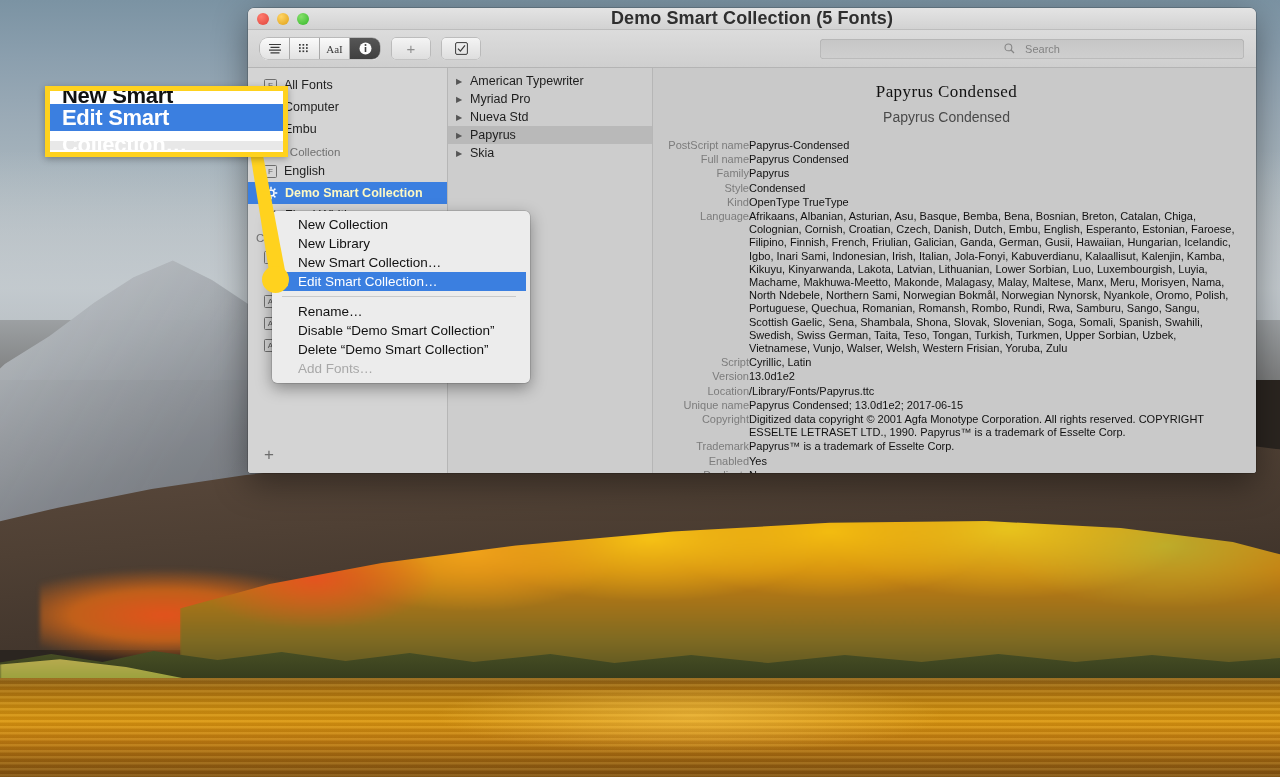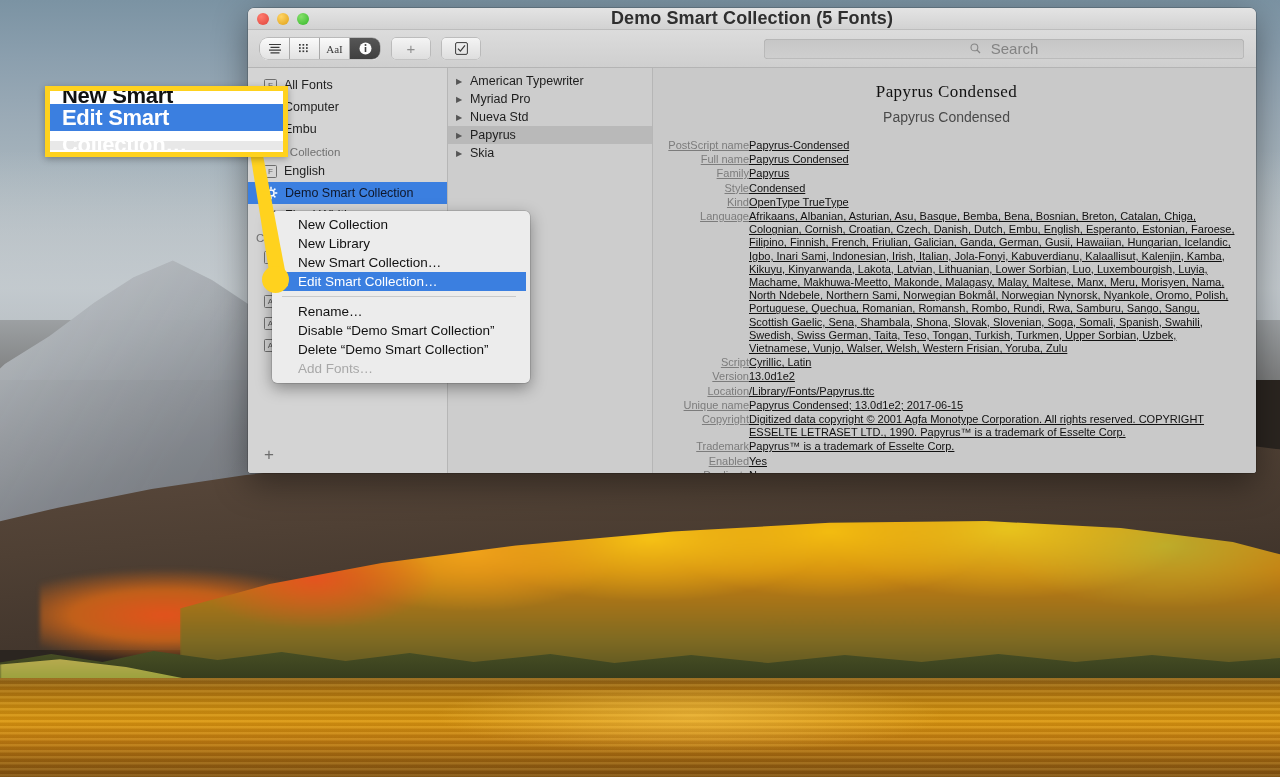--- a/index.html
+++ b/index.html
@@ -135,38 +135,38 @@
   .seg:last-child { border-right: none; }
   .seg.active { background: linear-gradient(180deg,#565656 0%,#3f3f3f 100%); }
   .tbtn {
     width: 38px; height: 21px; display: flex; align-items: center; justify-content: center;
     background: linear-gradient(180deg,#f4f4f4 0%,#dedede 100%);
     border-radius: 4px; box-shadow: 0 0 0 .5px #a0a0a0, 0 1px 0 rgba(255,255,255,.5);
     color: #8e8e8e; font-size: 15px;
   }
   .tbtn.enabled { color: #3a3a3a; }
   .search {
-    margin-left: auto; width: 480px; height: 20px;
+    margin-left: auto; width: 424px; height: 20px;
     background: linear-gradient(180deg,#c6c6c6 0%,#cfcfcf 100%);
     border-radius: 4px; box-shadow: inset 0 0 0 .5px #a7a7a7;
     display: flex; align-items: center; justify-content: center; gap: 10px;
-    color: #838383; font-size: 15px;
+    color: #838383; font-size: 11px;
   }
 
   .body-row { display: flex; height: 405px; }
   .sidebar {
     width: 200px; background: #d4d4d4;
     border-right: .5px solid #b6b6b6; position: relative;
     padding-top: 6px;
   }
   .sb-item {
     height: 22px; display: flex; align-items: center; gap: 7px;
     padding-left: 16px; font-size: 12.5px; color: #222;
   }
-  .sb-item.sel { background: #3b7fe0; color: #0f172a; }
+  .sb-item.sel { background: #3b7fe0; color: #fef9c3; font-weight: bold; }
   .sb-head {
     height: 20px; display: flex; align-items: flex-end;
     padding-left: 8px; padding-bottom: 2px;
     font-size: 11.5px; color: #707070;
   }
   .fbox {
     width: 13px; height: 13px; border: 1px solid #6e6e6e; border-radius: 1.5px;
     display: flex; align-items: center; justify-content: center;
     font-size: 8px; color: #5a5a5a; background: transparent; flex: none;
   }
@@ -192,21 +192,21 @@
     position: relative;
   }
   .preview-big {
     text-align: center; font-family: "Liberation Serif", serif;
     font-size: 17px; color: #111; letter-spacing: .4px; margin-top: 4px;
   }
   .preview-sub {
     text-align: center; font-size: 14px; color: #4a4a4a; margin-top: 7px;
   }
   table.meta { margin-top: 14px; border-collapse: collapse; width: 100%; }
-  table.meta td { vertical-align: top; font-size: 11px; line-height: 13.2px; padding: 0 0 1px 0; text-decoration: underline; }
+  table.meta td { vertical-align: top; font-size: 11px; line-height: 13.2px; padding: 0 0 1px 0; }
   td.k { text-align: right; color: #7c7c7c; white-space: nowrap; padding-right: 6px; width: 96px; }
   td.v { color: #111; }
 
   
   #ctxmenu {
     position: absolute; left: 272px; top: 211px; width: 258px;
     background: #ececec; border-radius: 5px;
     box-shadow: 0 5px 16px rgba(0,0,0,.38), 0 0 0 .5px rgba(0,0,0,.22);
     padding: 4px 4px 5px 0; font-size: 13.5px; color: #111; z-index: 40;
   }

